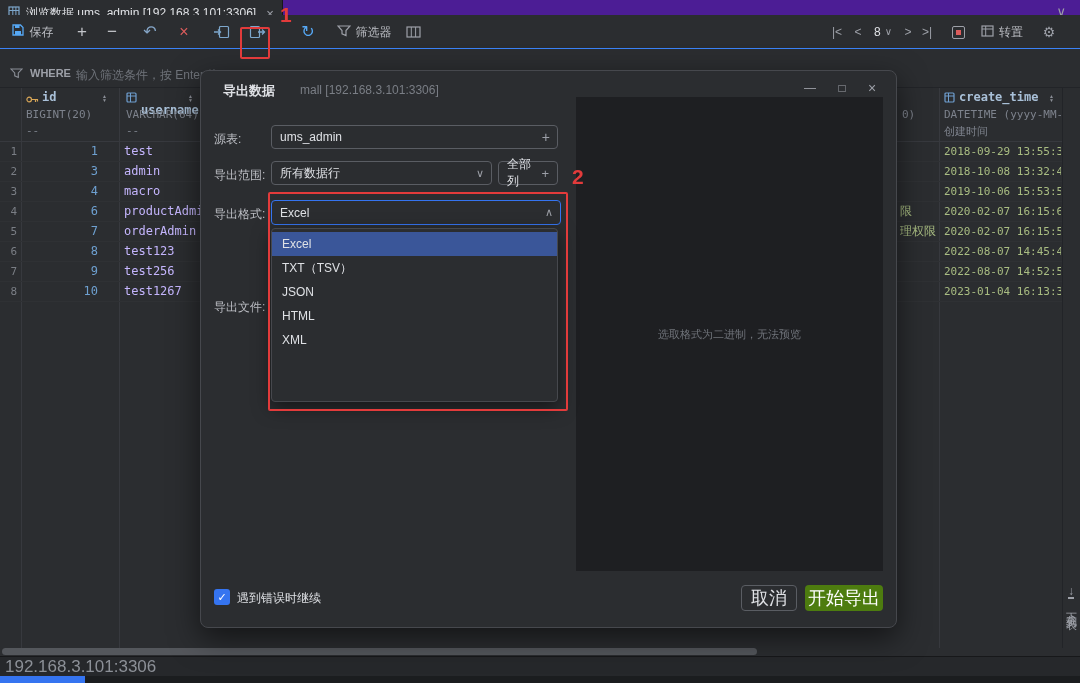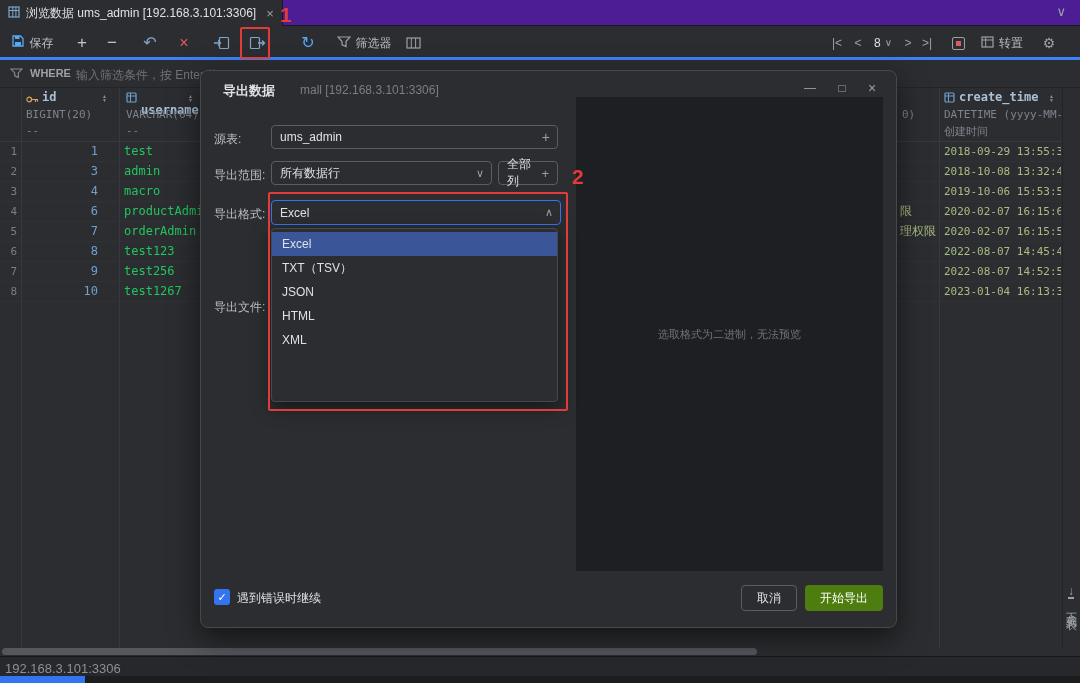--- a/index.html
+++ b/index.html
@@ -7,21 +7,21 @@
   body{position:relative;background:#2b2d30;font-family:"Liberation Sans","DejaVu Sans",sans-serif;color:#bcbec4;font-size:12px}
   .a{position:absolute}
 
   
   .tabbar{left:0;top:0;width:1080px;height:26px;background:#4c1d95;border-bottom:1px solid #17181a}
   .tab{left:0;top:0;height:26px;background:#2b2d30;display:flex;align-items:center;gap:6px;padding:0 8px;color:#dfe1e5;border-right:1px solid #17181a}
   .tab-close{color:#9da0a8;font-size:13px;margin-left:4px;cursor:pointer}
   .tabbar-chevron{right:14px;top:4px;color:#9da0a8;font-size:13px}
 
   
-  .toolbar{left:0;top:26px;width:1080px;height:34px;background:#2b2d30;border-bottom:3px solid #3b82f6}
+  .toolbar{left:0;top:15px;width:1080px;height:34px;background:#2b2d30;border-bottom:1px solid #3b82f6}
   .tbtn{position:absolute;top:5px;height:24px;display:flex;align-items:center;justify-content:center;border-radius:3px;color:#9da0a8;font-size:15px;line-height:24px}
   .tlabel{font-size:12px;color:#bcbec4;margin-left:5px}
   .glyph-red{color:#db5c5c}
   .glyph-blue{color:#56a8f5}
   .glyph-plus{color:#c3c5ca;font-size:17px}
   .pag{font-size:12px;color:#9da0a8}
   .stop-box{width:13px;height:13px;border:1.5px solid #9da0a8;border-radius:2px;display:flex;align-items:center;justify-content:center}
   .stop-inner{width:5px;height:5px;background:#db5c5c}
 
   
@@ -32,52 +32,52 @@
   
   .vline{width:1px;background:#37393e}
   .hline{height:1px;background:#37393e}
   .hdr-name{font-family:"DejaVu Sans Mono","Liberation Mono",monospace;font-size:12px;font-weight:bold;color:#a9c0d8}
   .hdr-type{font-family:"DejaVu Sans Mono","Liberation Mono",monospace;font-size:11px;color:#7d828c;white-space:nowrap;overflow:hidden}
   .sort{display:inline-flex;flex-direction:column;font-size:5px;line-height:4px;color:#8a8e96}
   .grid-row{left:0;width:1062px;height:20px;border-bottom:1px solid #2f3134}
   .cell{position:absolute;line-height:19px;font-family:"DejaVu Sans Mono","Liberation Mono",monospace;font-size:12px;white-space:nowrap}
   .cell.num{left:0;width:17px;text-align:right;color:#7a7e85;font-size:11px}
   .cell.id{left:22px;width:76px;text-align:right;color:#6ea0d0}
-  .cell.user{left:124px;color:#22c55e}
+  .cell.user{left:124px;color:#c4b5fd}
   .cell.part{left:900px;width:38px;overflow:hidden;color:#a9bd82}
   .cell.time{left:944px;width:117px;overflow:hidden;color:#a9bd82;font-size:11px}
 
   
   .stripe{left:1062px;top:88px;width:18px;height:560px;background:#2b2d30;border-left:1px solid #222428}
   .dl-btn{left:1063px;top:586px;width:16px;height:70px;display:flex;flex-direction:column;align-items:center;gap:5px;color:#9da0a8}
   .dl-text{writing-mode:vertical-rl;font-size:11px;letter-spacing:2px;color:#9da0a8}
   .dl-arrow{font-size:12px;border-bottom:2px solid #9da0a8;line-height:11px}
   .hscroll{left:2px;top:648px;width:755px;height:7px;background:#54575c;border-radius:4px}
-  .statusbar{left:0;top:656px;width:1080px;height:20px;background:#26282b;border-top:1px solid #17181a;display:flex;align-items:flex-end;padding-left:5px;font-size:13px;color:#8c9097}
+  .statusbar{left:0;top:656px;width:1080px;height:20px;background:#26282b;border-top:1px solid #17181a;display:flex;align-items:flex-start;padding-left:5px;font-size:17px;color:#8c9097}
   .bottombar{left:0;top:676px;width:1080px;height:7px;background:#1b1d1f}
   .bottombar-progress{left:0;top:676px;width:85px;height:7px;background:#3574f0}
 
   
   .dialog{left:200px;top:70px;width:697px;height:558px;background:#2b2d30;border:1px solid #46484d;border-radius:8px;box-shadow:0 10px 30px rgba(0,0,0,.55);z-index:30}
   .dlg-title{position:absolute;left:22px;top:11px;font-size:13px;font-weight:bold;color:#dfe1e5}
   .dlg-sub{position:absolute;left:99px;top:12px;font-size:12px;color:#7a7e85}
   .dlg-ctl{position:absolute;top:8px;width:22px;height:18px;text-align:center;color:#9da0a8;font-size:12px;line-height:18px}
   .dlg-label{position:absolute;left:13px;font-size:12px;color:#bcbec4}
   .field{position:absolute;background:#2b2d30;border:1px solid #5a5d63;border-radius:4px;display:flex;align-items:center;padding:0 8px;color:#dfe1e5;font-size:12px}
   .field .plus{position:absolute;right:7px;color:#9da0a8;font-size:14px}
   .field .chev{position:absolute;right:7px;color:#9da0a8;font-size:11px}
   .combo-focus{border:1px solid #3574f0}
   .listbox{position:absolute;left:70px;top:157px;width:287px;height:174px;background:#2b2d30;border:1px solid #46484d;border-radius:4px;box-shadow:0 6px 18px rgba(0,0,0,.5);padding:3px 0;z-index:5}
   .opt{height:24px;line-height:24px;padding-left:10px;color:#dfe1e5;font-size:12px}
   .opt.sel{background:#3a5699}
   .preview{position:absolute;left:375px;top:26px;width:307px;height:474px;background:#1e1f22;display:flex;align-items:center;justify-content:center}
   .preview-text{color:#6f737a;font-size:11px}
   .chk{position:absolute;left:13px;top:518px;width:16px;height:16px;background:#3574f0;border-radius:3px;color:#fff;font-size:11px;text-align:center;line-height:16px}
   .chk-label{position:absolute;left:36px;top:519px;font-size:12px;color:#dfe1e5}
-  .btn{position:absolute;top:514px;height:26px;border-radius:4px;display:flex;align-items:center;justify-content:center;font-size:12px}
+  .btn{position:absolute;top:514px;height:26px;border-radius:4px;display:flex;align-items:center;justify-content:center;font-size:18px}
   .btn-cancel{left:540px;width:56px;border:1px solid #5a5d63;color:#dfe1e5;background:#2b2d30}
   .btn-primary{left:604px;width:78px;background:#4d7c0f;color:#fff}
 
   
   .ann-box{border:2.5px solid #e23b3b;z-index:50;border-radius:2px}
   .ann-num{z-index:50;color:#e23b3b;font-size:21px;font-weight:bold;font-family:"Liberation Sans",sans-serif}
 </style>
 </head>
 <body>
 

